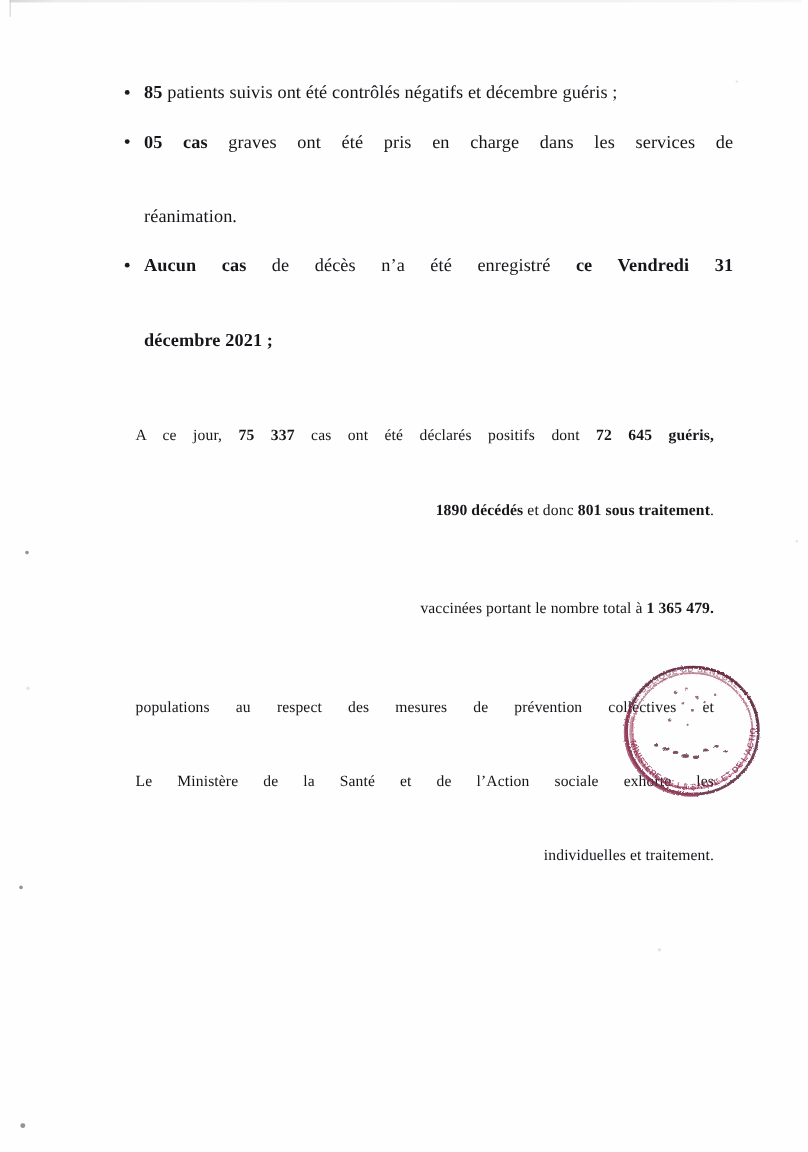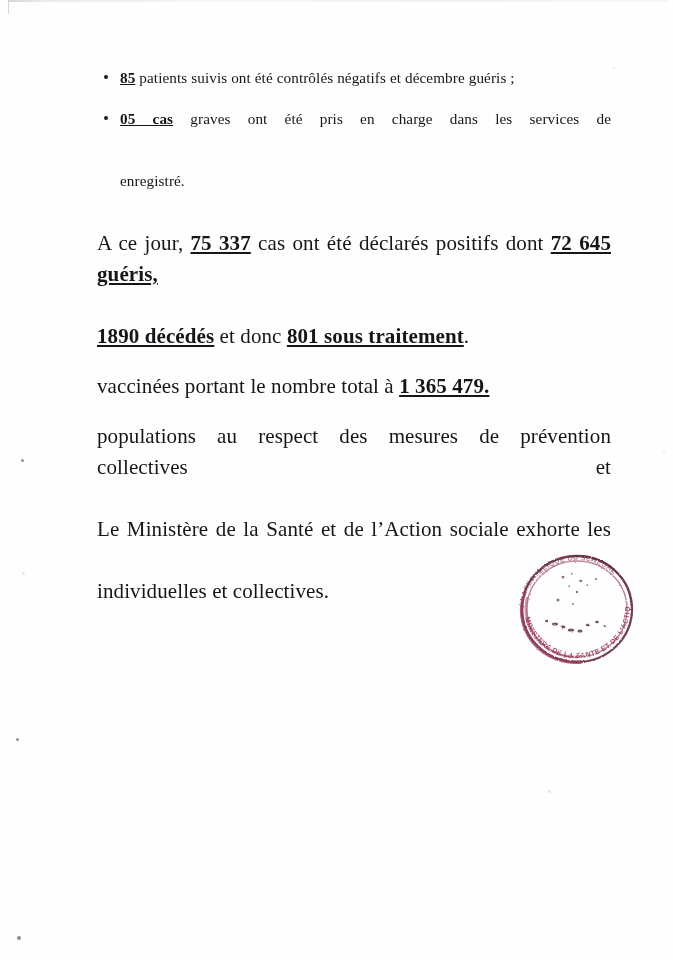--- a/index.html
+++ b/index.html
@@ -79,30 +79,30 @@
   ul.bullets > li .ln { display: block; }
   ul.bullets > li .ln.j {
     text-align: justify;
     text-justify: inter-word;
   }
   ul.bullets > li .ln.j::after {
     content: "";
     display: inline-block;
     width: 100%;
   }
-  b, strong { font-weight: 700; text-decoration: underline; }
+  b, strong { font-weight: 700; }
 
   p.para {
-    margin: 0;
-    font-size: 21px;
+    margin: 16px;
+    font-size: 13px;
     line-height: 31px;
     color: #15151a;
     letter-spacing: .1px;
   }
-  p.para .ln { display: block; }
+  p.para .ln { display: block; text-align: right; }
   p.para .ln.j { text-align: justify; text-justify: inter-word; }
   p.para .ln.j::after { content: ""; display: inline-block; width: 100%; }
 
   .gap-lg { height: 22px; }
   .gap-md { height: 19px; }
 
   
   #stamp {
     position: absolute;
     left: 511px;
@@ -139,39 +139,44 @@
   <div class="content">
 
     <ul class="bullets">
         <li>
           <span class="dot"></span>
           <span class="ln"><b>85</b><span> patients suivis ont été contrôlés négatifs et décembre guéris ;</span></span>
         </li>
         <li>
           <span class="dot"></span>
           <span class="ln j"><b>05 cas</b><span> graves ont été pris en charge dans les services de</span></span>
-          <span class="ln"><span>enregistré.</span></span>
+          <span class="ln"><span>réanimation.</span></span>
+        </li>
+        <li>
+          <span class="dot"></span>
+          <span class="ln j"><b>Aucun cas</b><span> de décès n’a été enregistré </span><b>ce Vendredi 31</b></span>
+          <span class="ln"><b>décembre 2021 ;</b></span>
         </li>
       </ul>
 
     <div class="gap-lg"></div>
     <div>
         <p class="para">
           <span class="ln j"><span>A ce jour, </span><b>75 337</b><span> cas ont été déclarés positifs dont </span><b>72 645 guéris,</b></span>
           <span class="ln"><b>1890 décédés</b><span> et donc </span><b>801 sous traitement</b><span>.</span></span>
         </p>
         <div class="gap-md"></div>
         <p class="para">
           <span class="ln"><span>vaccinées portant le nombre total à </span><b>1 365 479.</b></span>
         </p>
         <div class="gap-md"></div>
         <p class="para">
           <span class="ln j"><span>populations au respect des mesures de prévention collectives et</span></span>
           <span class="ln j"><span>Le Ministère de la Santé et de l’Action sociale exhorte les</span></span>
-          <span class="ln"><span>individuelles et collectives.</span></span>
+          <span class="ln"><span>individuelles et traitement.</span></span>
         </p>
       </div>
 
   </div>
 
   <div id="stamp">
     <svg viewBox="0 0 132 116" xmlns="http://www.w3.org/2000/svg" aria-hidden="true">
       <defs>
         <path id="arcTop" d="M 12,62 A 54,52 0 0 1 120,58" fill="none"></path>
         <path id="arcBot" d="M 13,56 A 53,51 0 0 0 119,54" fill="none"></path>

